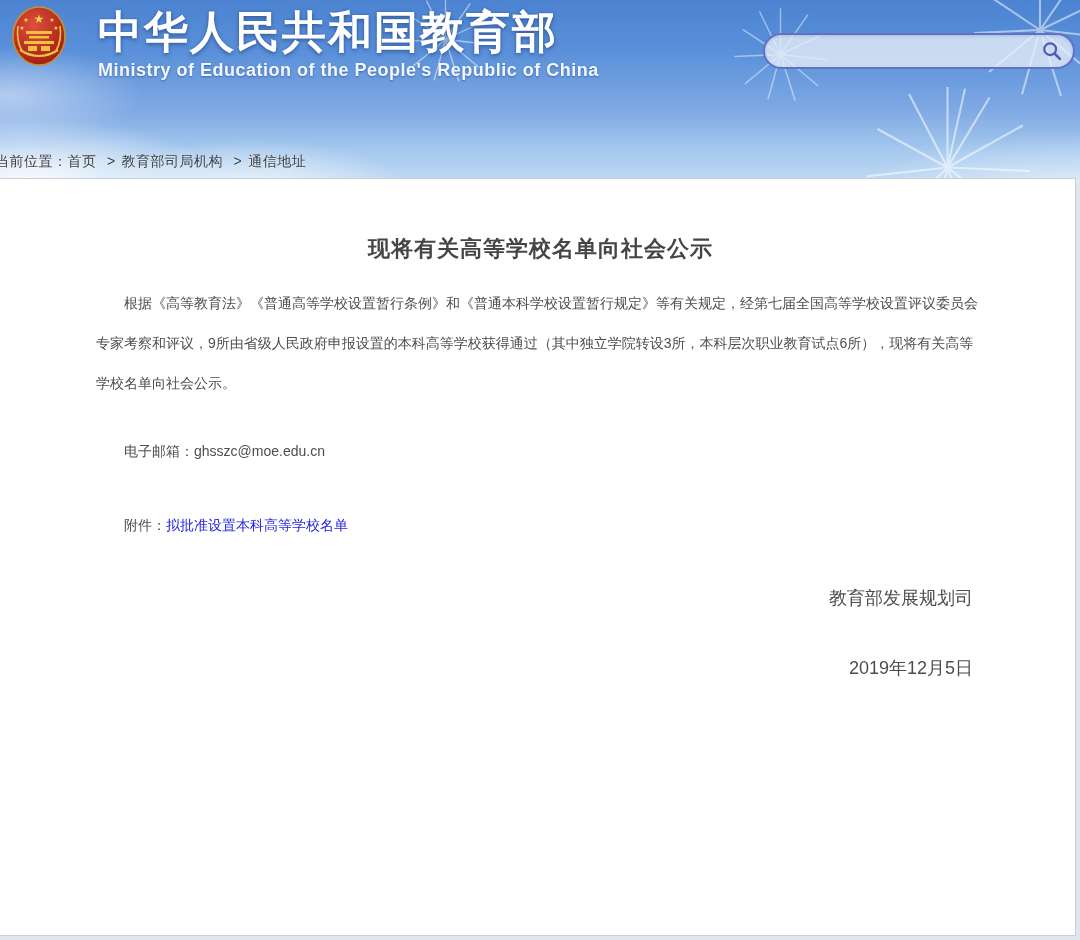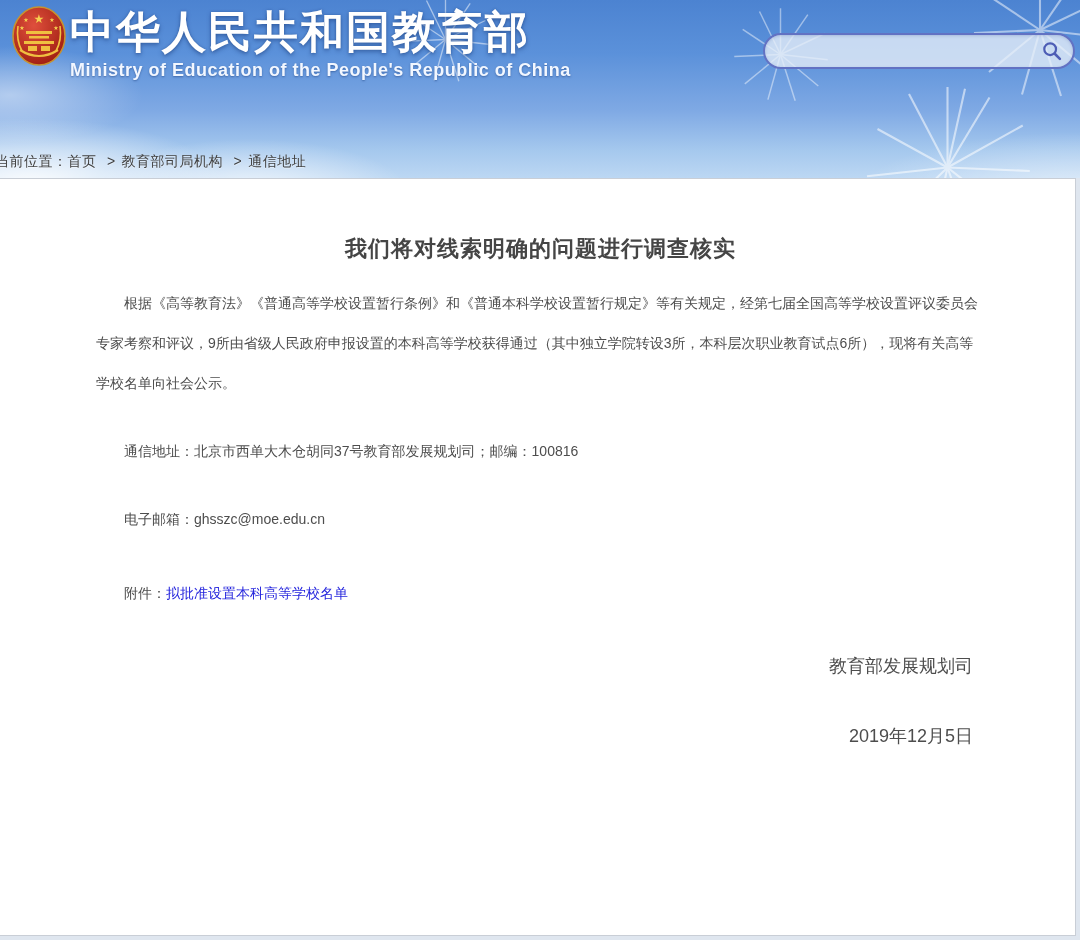--- a/index.html
+++ b/index.html
@@ -17,21 +17,21 @@
     height: 178px;
     overflow: hidden;
     background:
       radial-gradient(ellipse 280px 95px at 30px 185px,  rgba(255,255,255,.95), rgba(255,255,255,0) 70%),
       radial-gradient(ellipse 230px 80px at 250px 195px, rgba(255,255,255,.8),  rgba(255,255,255,0) 70%),
       radial-gradient(ellipse 190px 70px at 10px 95px,   rgba(255,255,255,.45), rgba(255,255,255,0) 70%),
       radial-gradient(ellipse 320px 90px at 1080px 195px,rgba(255,255,255,.55), rgba(255,255,255,0) 70%),
       linear-gradient(180deg, #4c83d1 0%, #5b91da 30%, #7fa9e4 62%, #a6c9ee 85%, #bcd7f3 100%);
   }
   .brand { position: absolute; left: 12px; top: 6px; display: flex; align-items: flex-start; }
-  .brand-text { margin-left: 4px; }
+  .brand-text { margin-left: 32px; }
   .site-title {
     color: #ffffff; font-size: 44px; font-weight: bold; letter-spacing: 2px;
     line-height: 52px; text-shadow: 0 2px 4px rgba(22,54,116,.5), 0 0 2px rgba(22,54,116,.35);
   }
   .site-subtitle {
     color: #f2f7ff; font-size: 18px; font-weight: bold; letter-spacing: .5px;
     margin-top: 2px; text-shadow: 0 1px 2px rgba(22,54,116,.5);
   }
 
   .searchbox {
@@ -204,25 +204,24 @@
     </div>
 
     <nav class="breadcrumb">
       <span>当前位置：</span><a>首页</a>
       <span class="sep">&gt;</span><a>教育部司局机构</a>
       <span class="sep">&gt;</span><a>通信地址</a>
     </nav>
   </header>
 
   <main class="panel">
-    <h1 class="article-title">我们将对线索明确的问题进行调查核实</h1>
+    <h1 class="article-title">现将有关高等学校名单向社会公示</h1>
 
     <p class="para">根据《高等教育法》《普通高等学校设置暂行条例》和《普通本科学校设置暂行规定》等有关规定，经第七届全国高等学校设置评议委员会专家考察和评议，9所由省级人民政府申报设置的本科高等学校获得通过（其中独立学院转设3所，本科层次职业教育试点6所），现将有关高等学校名单向社会公示。</p>
 
-    <p class="para info">通信地址：北京市西单大木仓胡同37号教育部发展规划司；邮编：100816</p>
     <p class="para info">电子邮箱：ghsszc@moe.edu.cn</p>
 
     <p class="para attach">
       <span>附件：</span><a class="link">拟批准设置本科高等学校名单</a>
     </p>
 
     <p class="sign">教育部发展规划司</p>
     <p class="sign date">2019年12月5日</p>
   </main>
 

